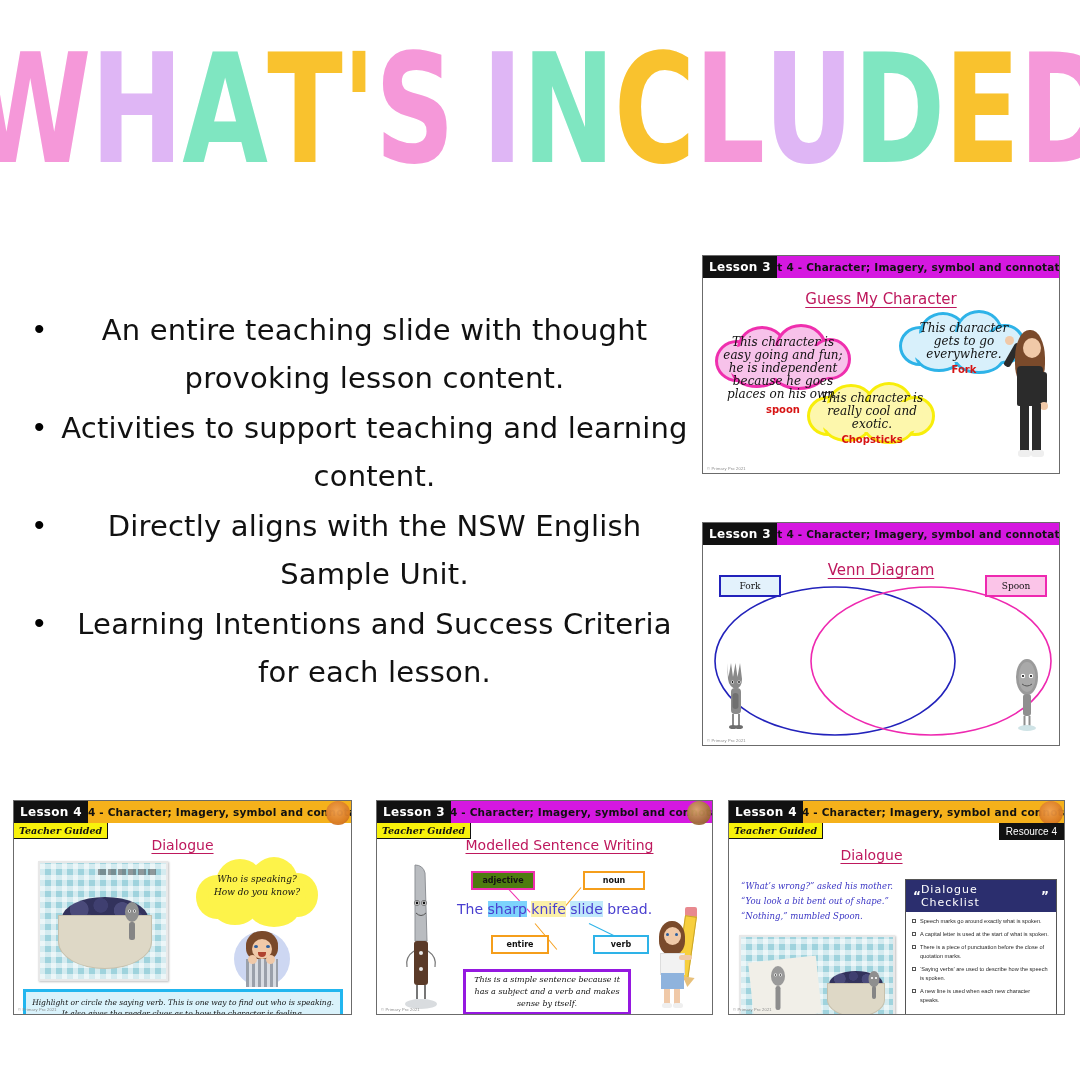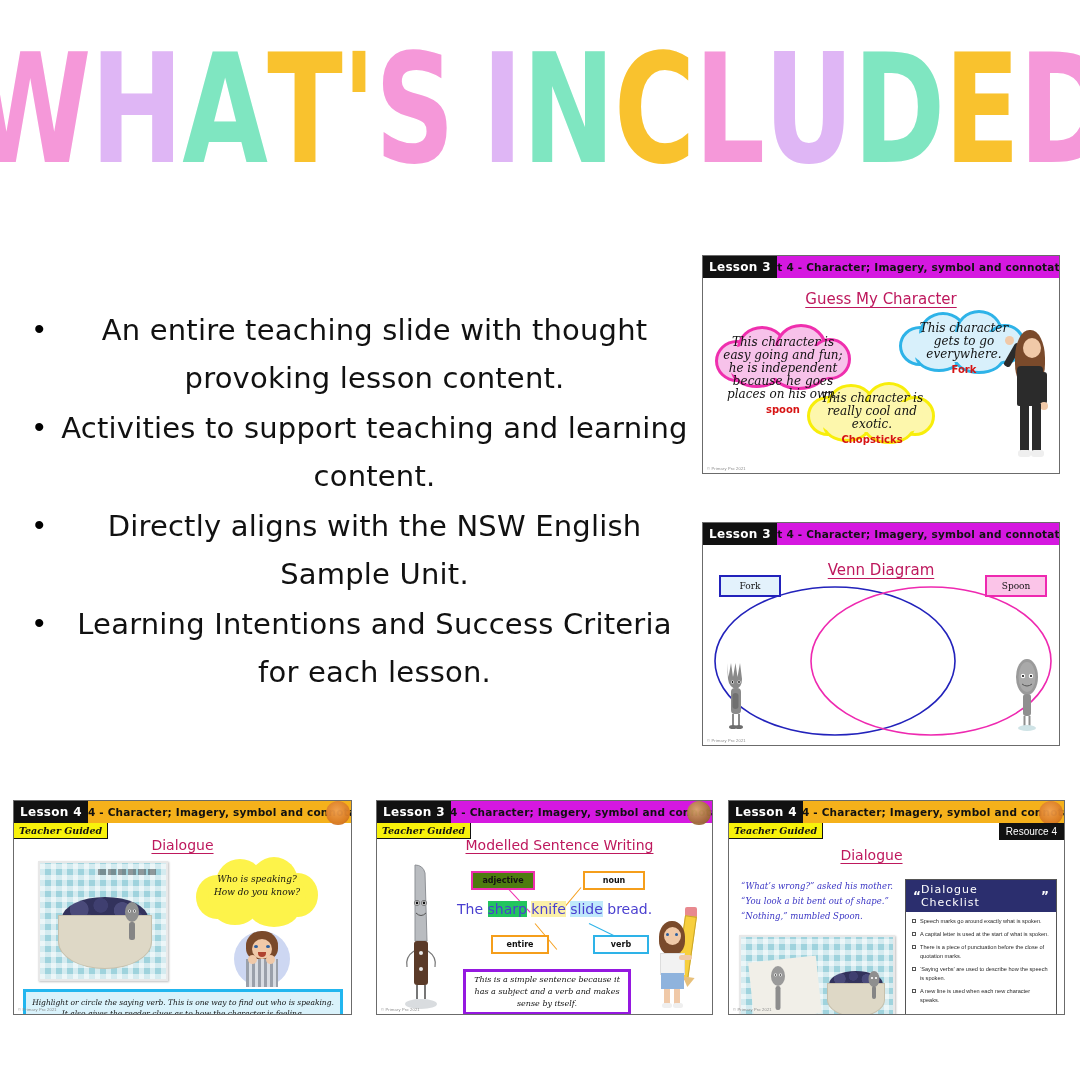--- a/index.html
+++ b/index.html
@@ -228,21 +228,21 @@
   .tag-noun{ border:2px solid #f59e1b; background:#fff; }
   .tag-subject{ border:2px solid #f59e1b; background:#fff; }
   .tag-verb{ border:2px solid #2eb3e8; background:#fff; }
   .sentence{
     position:absolute;
     font-family:"DejaVu Sans", sans-serif;
     font-size:14px;
     color:#4a3fd0;
     white-space:nowrap;
   }
-  .sentence .hl-adj{ background:#22c55e;margin-top:12px; }
+  .sentence .hl-adj{ background:#7dd3fc;margin-top:12px; }
   .sentence .hl-sub{ background:#fbf0a8; }
   .sentence .hl-vrb{ background:#bfe9fb; }
   .explain-box{
     position:absolute;
     border:3px solid #9518e0; background:#fff;
     font-family:"DejaVu Serif", serif; font-style:italic;
     font-size:8px; line-height:12px; color:#111;
     text-align:center;
     display:flex; align-items:center; justify-content:center;
     padding:4px 6px;

